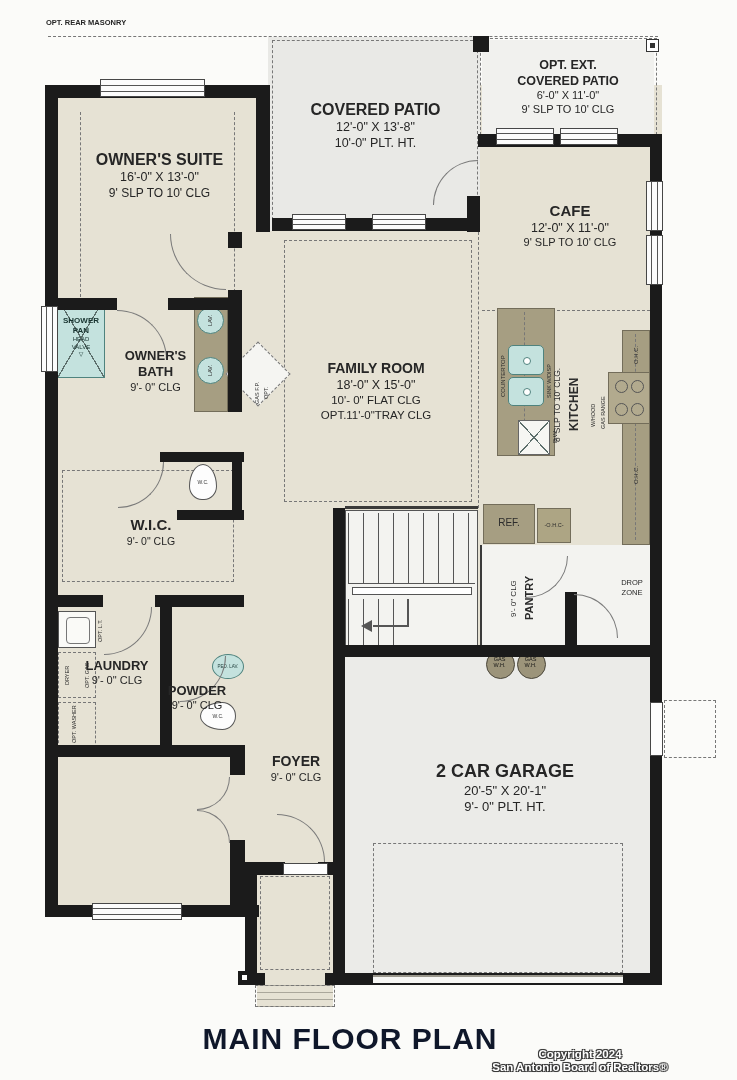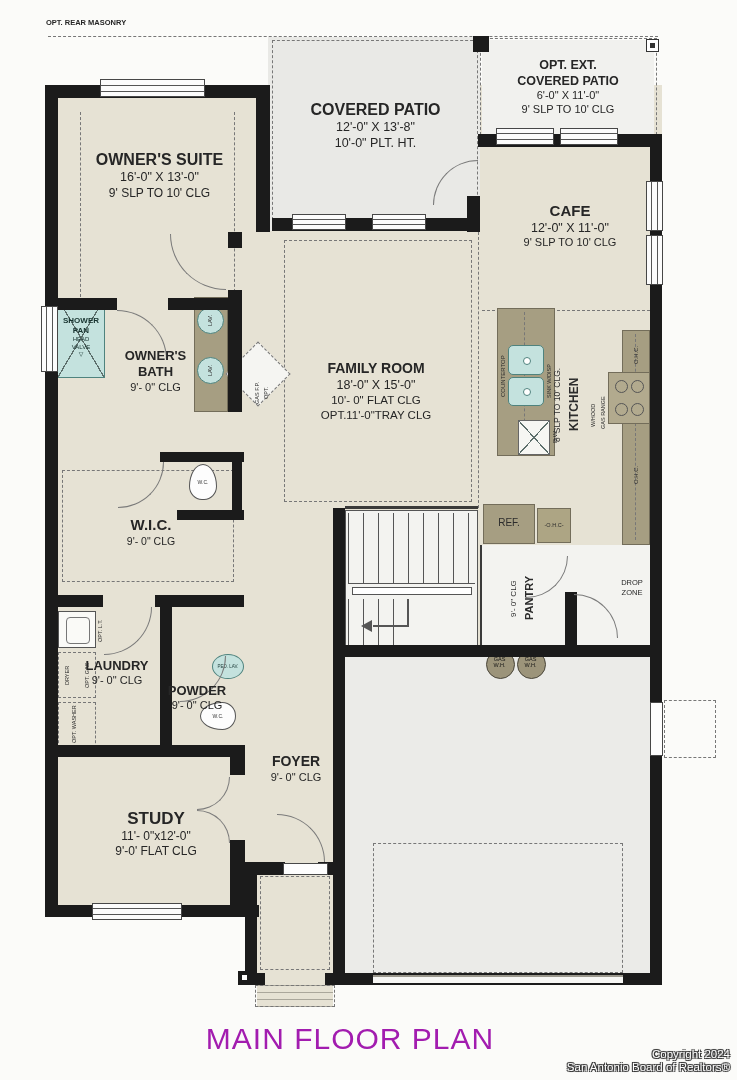--- a/index.html
+++ b/index.html
@@ -25,22 +25,22 @@
   .teal{position:absolute;background:#c4e2de;border:1px solid #4f837e;box-sizing:border-box}
   .circ{border-radius:50%}
   .fx{position:absolute;color:#2c2c2c;display:flex;align-items:center;justify-content:center;text-align:center;line-height:1.15}
   .vtext{writing-mode:vertical-rl;transform:rotate(180deg)}
   .xcross{background-image:
     linear-gradient(to top right, rgba(0,0,0,0) calc(50% - .6px), #5c6e6b calc(50% - .6px), #5c6e6b calc(50% + .6px), rgba(0,0,0,0) calc(50% + .6px)),
     linear-gradient(to bottom right, rgba(0,0,0,0) calc(50% - .6px), #5c6e6b calc(50% - .6px), #5c6e6b calc(50% + .6px), rgba(0,0,0,0) calc(50% + .6px))}
   .treads{background-image:repeating-linear-gradient(to right,#555 0 1px,transparent 1px 15px)}
   .steps{background-image:repeating-linear-gradient(to bottom,#aaa79b 0 1px,transparent 1px 7px)}
   .wc-t{position:absolute;background:#fdfdfd;border:1px solid #555;border-radius:50% 50% 46% 46%/62% 62% 38% 38%;display:flex;align-items:center;justify-content:center;color:#333}
-  .title{position:absolute;color:#a21caf;font-weight:400;letter-spacing:1px;text-align:center}
-  .copy{position:absolute;color:#fff;font-weight:400;text-align:right;line-height:1.15;
+  .title{position:absolute;color:#0f172a;font-weight:700;letter-spacing:1px;text-align:center}
+  .copy{position:absolute;color:#fff;font-weight:700;text-align:center;line-height:1.15;
     text-shadow:-1px -1px 0 #3a3a3a,1px -1px 0 #3a3a3a,-1px 1px 0 #3a3a3a,1px 1px 0 #3a3a3a,0 0 2px #3a3a3a}
   .sym{position:absolute;box-sizing:border-box}
 </style>
 </head>
 <body>
 
 <div class="abs" style="left:0;top:0;width:725px;height:1010px">
 
   <div class="floor" style="left:45px;top:85px;width:617px;height:900px;background:#e6e2d4"></div>
   <div class="floor" style="left:268px;top:37px;width:212px;height:194px;background:#e9e9e6"></div>
@@ -224,31 +224,31 @@
   <div class="lbl" style="left:72px;top:658px;width:90px">
     <div class="b" style="font-size:13px">LAUNDRY</div>
     <div style="font-size:11px">9'- 0" CLG</div>
   </div>
 
   <div class="lbl" style="left:152px;top:683px;width:90px">
     <div class="b" style="font-size:13px">POWDER</div>
     <div style="font-size:11px">9'- 0" CLG</div>
   </div>
 
+  <div class="lbl" style="left:365px;top:760px;width:280px">
+    <div class="b" style="font-size:18px">2 CAR GARAGE</div>
+    <div style="font-size:13px">20'-5" X 20'-1"</div>
+    <div style="font-size:13px">9'- 0" PLT. HT.</div>
+  </div>
 
   <div class="lbl" style="left:252px;top:753px;width:88px">
     <div class="b" style="font-size:14px">FOYER</div>
     <div style="font-size:11px">9'- 0" CLG</div>
   </div>
 
-  <div class="lbl" style="left:72px;top:808px;width:168px">
-    <div class="b" style="font-size:17px">STUDY</div>
-    <div style="font-size:12px">11'- 0"x12'-0"</div>
-    <div style="font-size:12px">9'-0' FLAT CLG</div>
-  </div>
 
 
   <div class="lbl" style="left:612px;top:578px;width:40px;line-height:1.3">
     <div style="font-size:7.5px">DROP</div>
     <div style="font-size:7.5px">ZONE</div>
   </div>
 
   <div class="fx vtext b" style="left:566px;top:352px;width:18px;height:105px;font-size:12px">KITCHEN</div>
   <div class="fx vtext" style="left:551px;top:355px;width:14px;height:100px;font-size:8.5px">8' SLP TO 10' CLG.</div>
   <div class="fx vtext b" style="left:521px;top:552px;width:16px;height:92px;font-size:11px">PANTRY</div>

